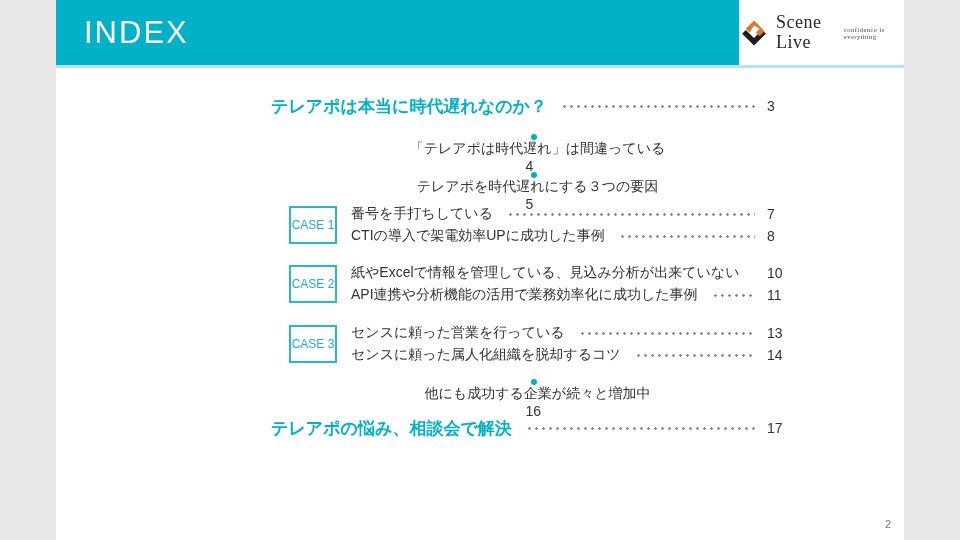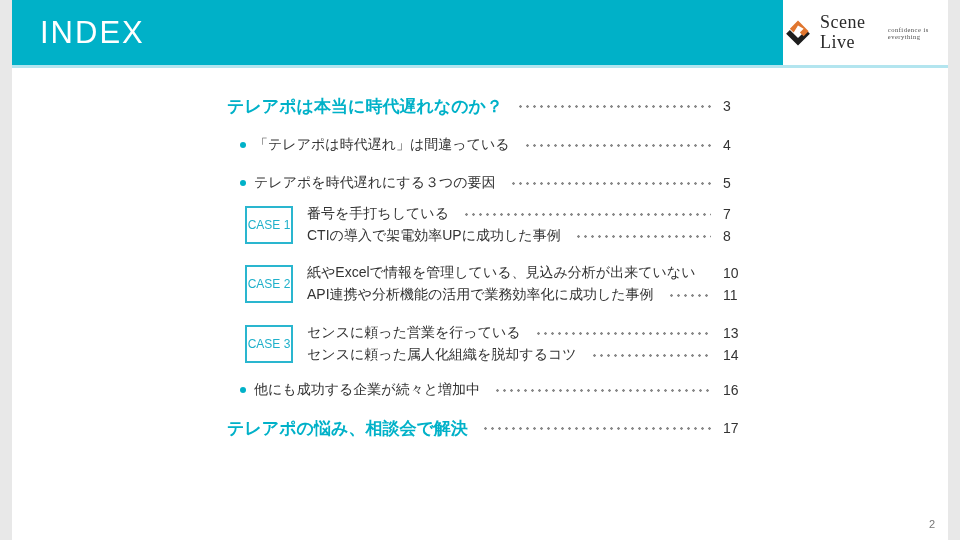--- a/index.html
+++ b/index.html
@@ -1,18 +1,18 @@
 <!DOCTYPE html>
 <html><head>
 <meta charset="utf-8">
 <style>
   * { margin:0; padding:0; box-sizing:border-box; }
   html,body { background:#e8e8e8; }
   .slide {
-    position:relative; width:936px; height:540px; background:#ffffff;
+    position:relative; width:848px; height:540px; background:#ffffff;
     font-family:"Liberation Sans", sans-serif; overflow:hidden;
     margin:0 auto;
   }
   
   .header {
     position:absolute; top:0; left:0; width:960px; height:65px;
     background:#00b1c8;
   }
   .header-underline {
     position:absolute; top:65px; left:0; width:960px; height:3px;
@@ -42,21 +42,21 @@
   .leader-row { display:flex; align-items:center; }
   .row-label { font-size:14px; color:#333333; white-space:nowrap; }
   .dots {
     flex:1; height:3px; margin:0 12px 0 14px;
     background-image:radial-gradient(circle, #8a8a8a 1.1px, transparent 1.5px);
     background-size:7px 3px; background-repeat:repeat-x; background-position:0 50%;
   }
   .pagenum { width:24px; flex:none; font-size:14px; color:#333333; text-align:left; }
   .heading-row { height:28px; }
   .heading-row .row-label { color:#00b1c8; font-weight:bold; font-size:17px; }
-  .bullet-row { height:22px; margin-left:13px; }
+  .bullet-row { height:22px; margin-left:13px;flex-direction:column; }
   .bullet-dot {
     width:6px; height:6px; border-radius:50%; background:#00b1c8;
     margin-right:8px; flex:none;
   }
   .case-block { display:flex; align-items:center; margin-left:18px; }
   .case-box {
     width:48px; height:38px; border:2px solid #2ab6cf; color:#1fb0ca;
     font-size:12px; display:flex; align-items:center; justify-content:center;
     margin-right:14px; flex:none; background:#ffffff;
   }

